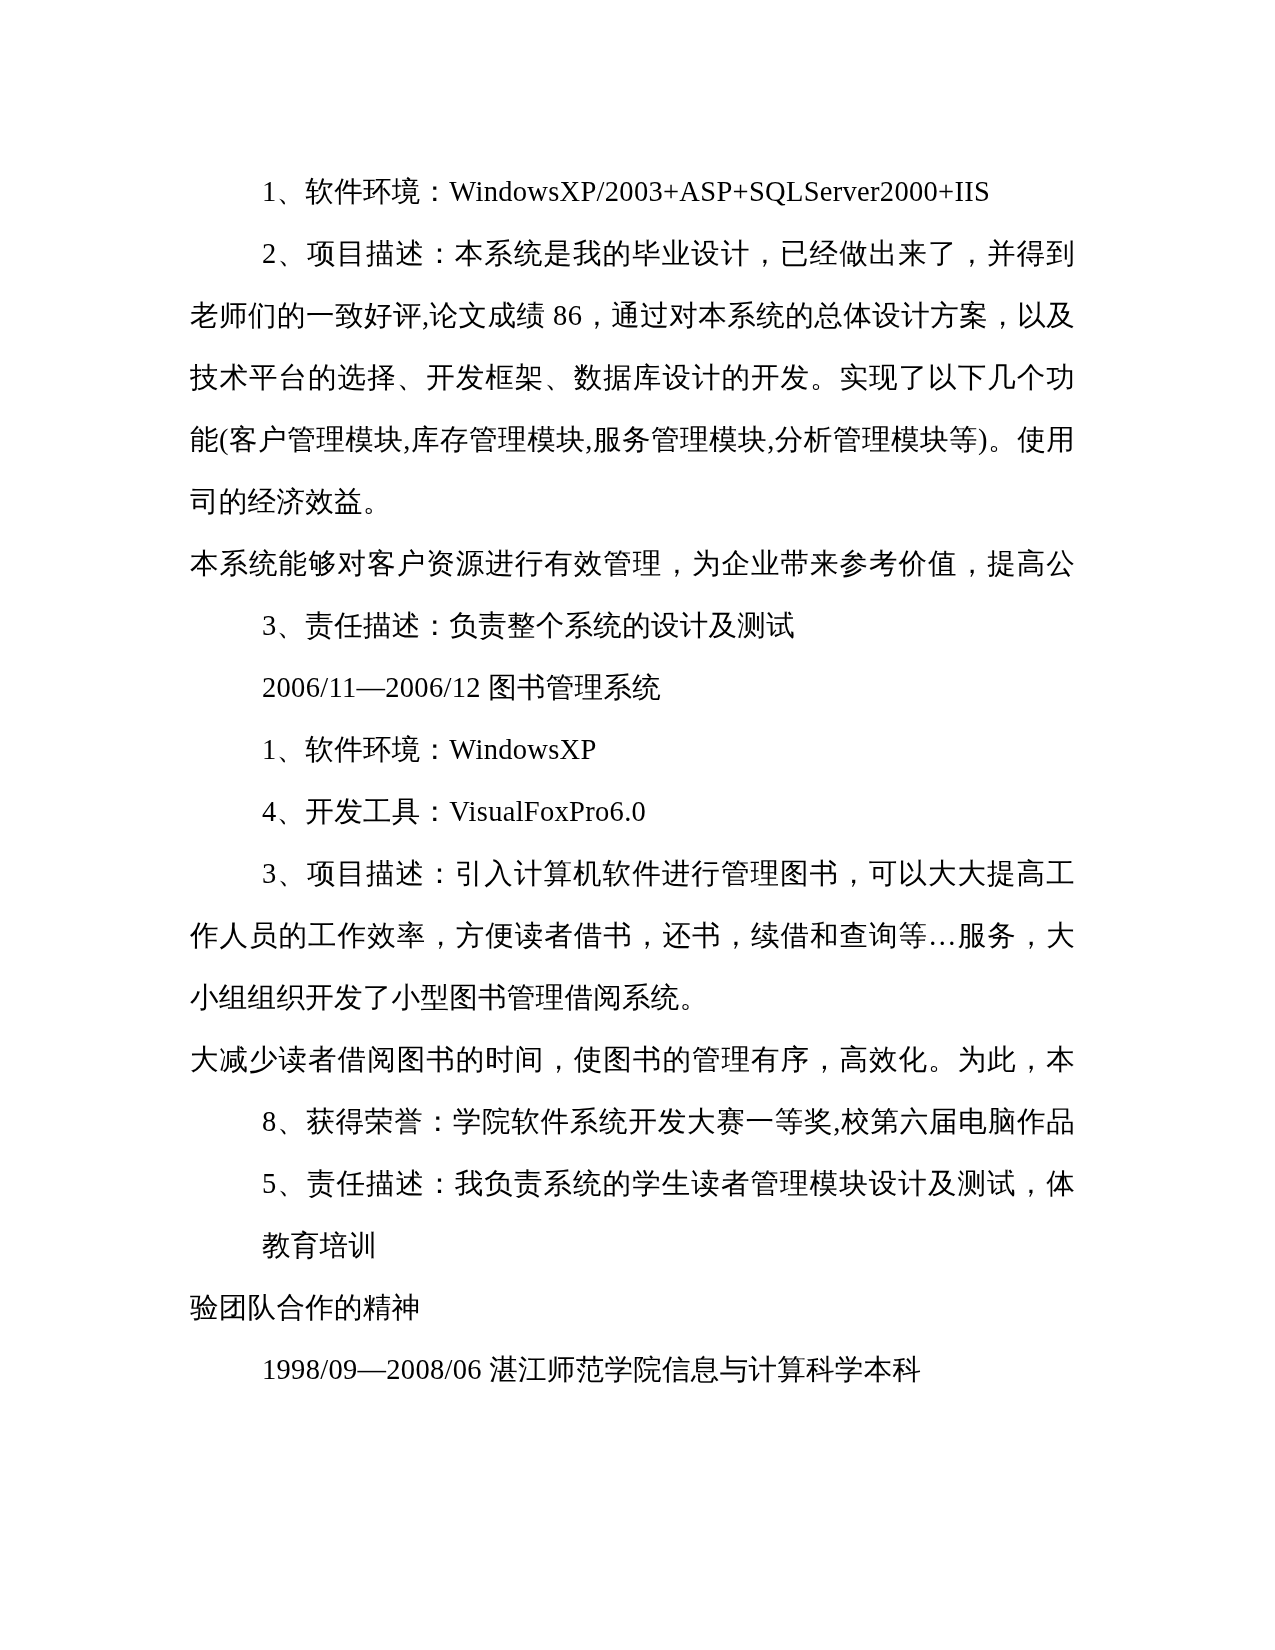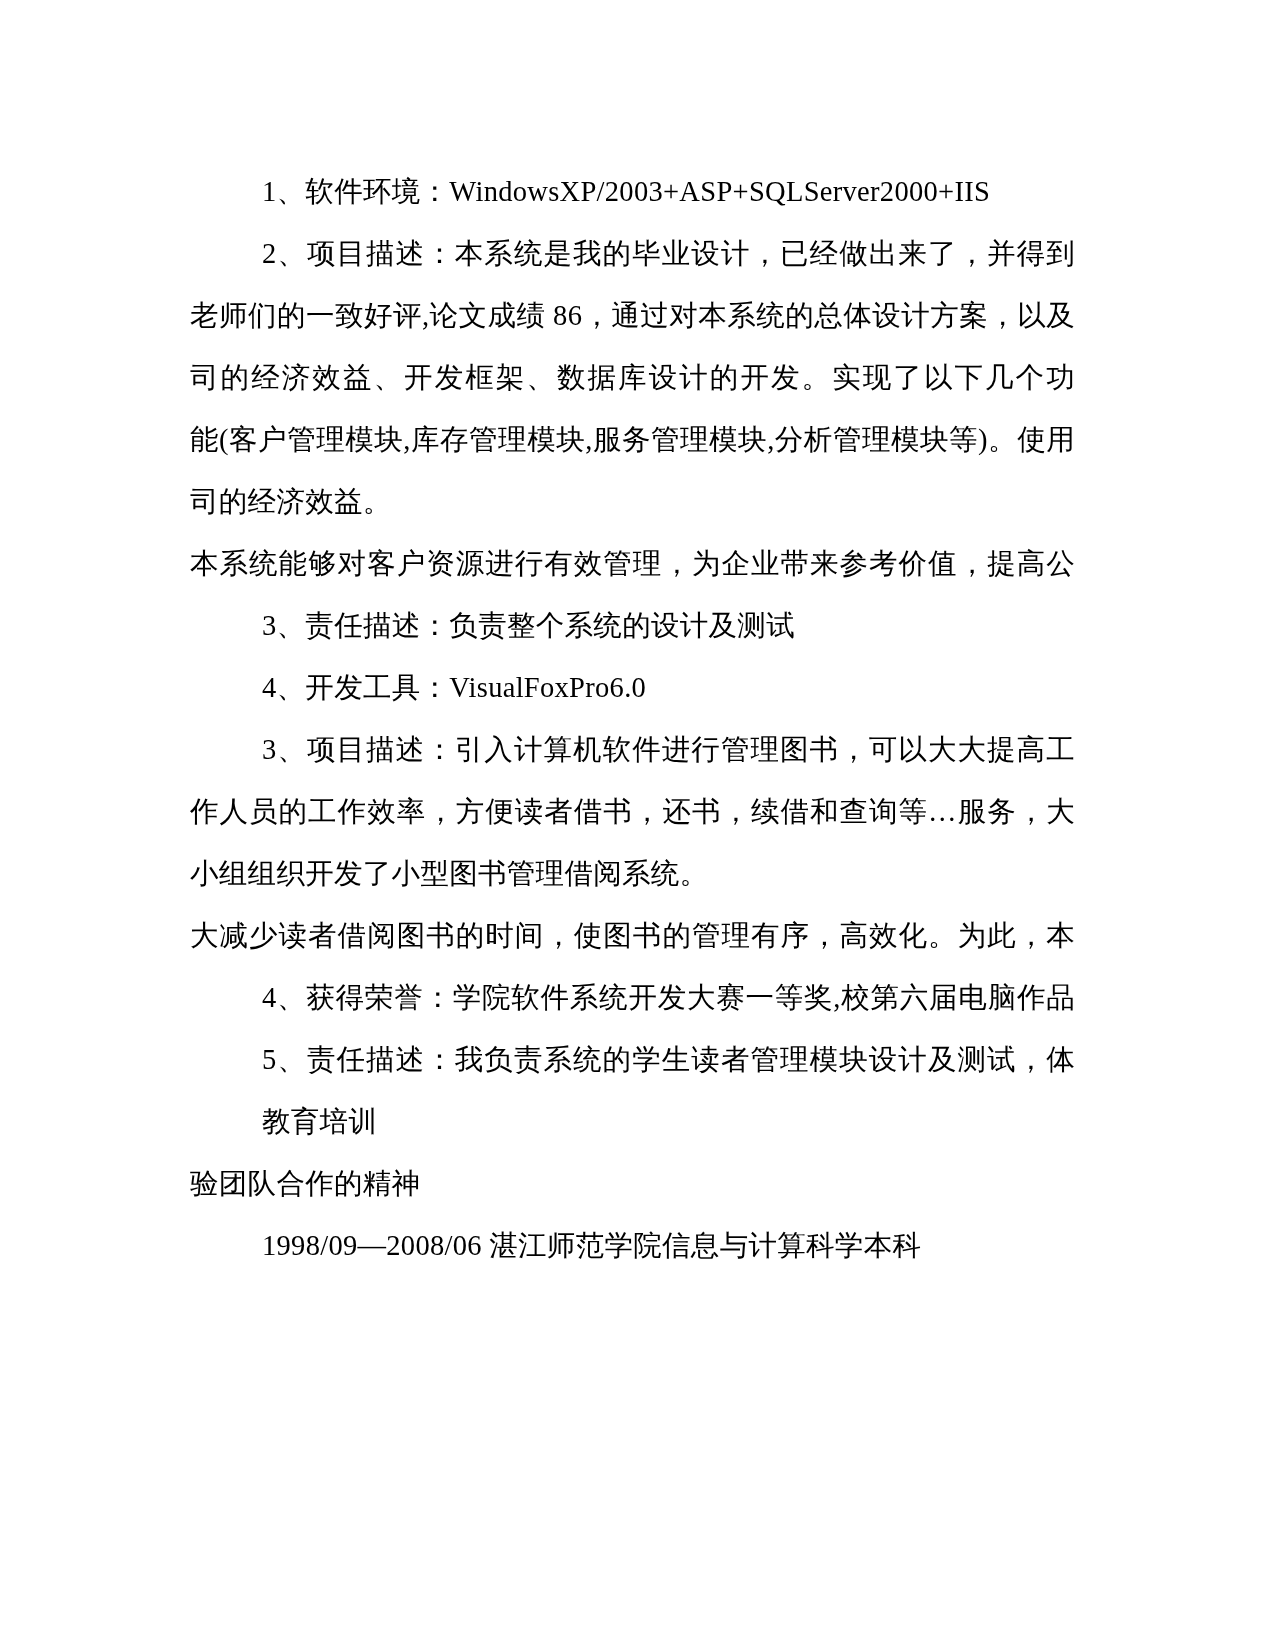--- a/index.html
+++ b/index.html
@@ -46,29 +46,31 @@
   }
 </style>
 </head>
 <body>
 
 <div class="page">
   <div class="text-block">
     <div class="line indent">1、软件环境：WindowsXP/2003+ASP+SQLServer2000+IIS</div>
     <div class="line indent jfull">2、项目描述：本系统是我的毕业设计，已经做出来了，并得到</div>
     <div class="line jfull">老师们的一致好评,论文成绩 86，通过对本系统的总体设计方案，以及</div>
-    <div class="line jfull">司的经济效益、开发框架、数据库设计的开发。实现了以下几个功</div>
+    <div class="line jfull">技术平台的选择、开发框架、数据库设计的开发。实现了以下几个功</div>
     <div class="line jfull">能(客户管理模块,库存管理模块,服务管理模块,分析管理模块等)。使用</div>
     <div class="line">司的经济效益。</div>
     <div class="line jfull">本系统能够对客户资源进行有效管理，为企业带来参考价值，提高公</div>
     <div class="line indent">3、责任描述：负责整个系统的设计及测试</div>
+    <div class="line indent">2006/11—2006/12 图书管理系统</div>
+    <div class="line indent">1、软件环境：WindowsXP</div>
     <div class="line indent">4、开发工具：VisualFoxPro6.0</div>
     <div class="line indent jfull">3、项目描述：引入计算机软件进行管理图书，可以大大提高工</div>
     <div class="line jfull">作人员的工作效率，方便读者借书，还书，续借和查询等…服务，大</div>
     <div class="line">小组组织开发了小型图书管理借阅系统。</div>
     <div class="line jfull">大减少读者借阅图书的时间，使图书的管理有序，高效化。为此，本</div>
-    <div class="line indent jfull">4、获得荣誉：学院软件系统开发大赛一等奖,校第六届电脑作品</div>
+    <div class="line indent jfull">8、获得荣誉：学院软件系统开发大赛一等奖,校第六届电脑作品</div>
     <div class="line indent jfull">5、责任描述：我负责系统的学生读者管理模块设计及测试，体</div>
     <div class="line indent">教育培训</div>
     <div class="line">验团队合作的精神</div>
     <div class="line indent">1998/09—2008/06 湛江师范学院信息与计算科学本科</div>
   </div>
 </div>
 
 </body></html>

